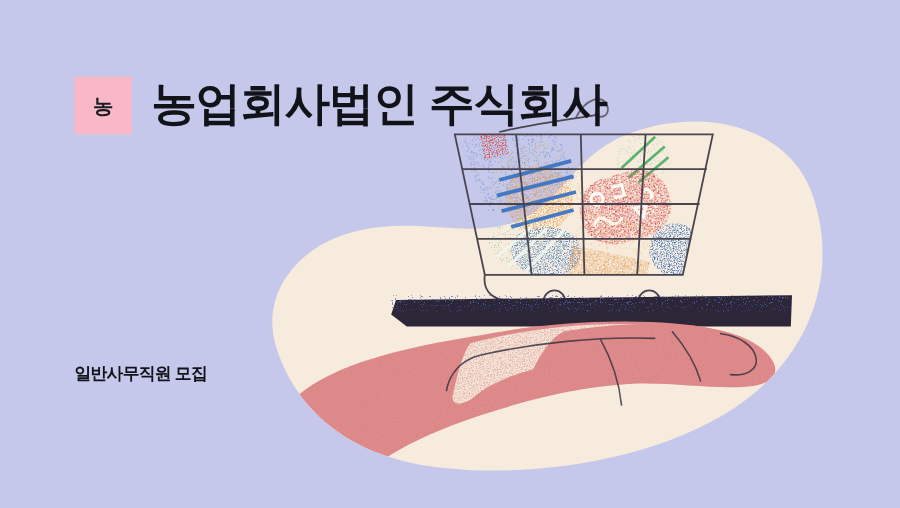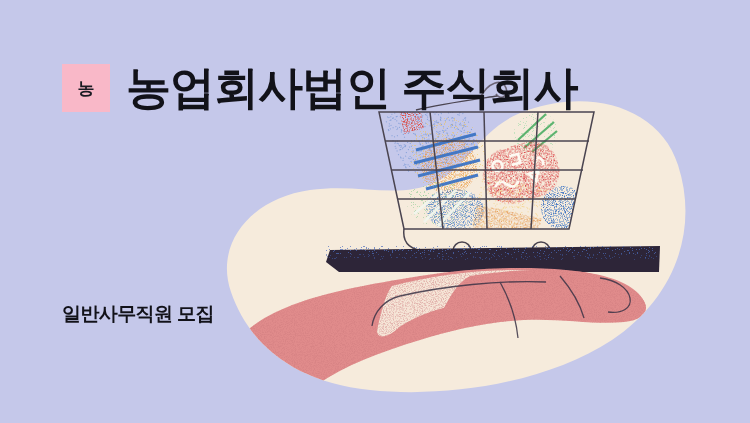--- a/index.html
+++ b/index.html
@@ -28,31 +28,31 @@
   .badge {
     width:48px; height:48px;
     background:#f9b8c8;
     display:flex; align-items:center; justify-content:center;
     color:#1a1a22;
     font-size:17px; font-weight:700;
     line-height:1;
     letter-spacing:0;
   }
   .headline {
-    font-size:45px;
+    font-size:38px;
     font-weight:800;
     color:#121219;
     letter-spacing:-1px;
     white-space:nowrap;
     line-height:1.05;
   }
 
   .footer-block { position:absolute; left:62px; top:303px; }
   .sub-title {
-    font-size:19px;
+    font-size:14px;
     font-weight:800;
     color:#121219;
     letter-spacing:-0.6px;
     line-height:1.2;
   }
   .sub-note {
     margin-top:11px;
     font-size:12.5px;
     font-weight:700;
     color:#1b1b23;

